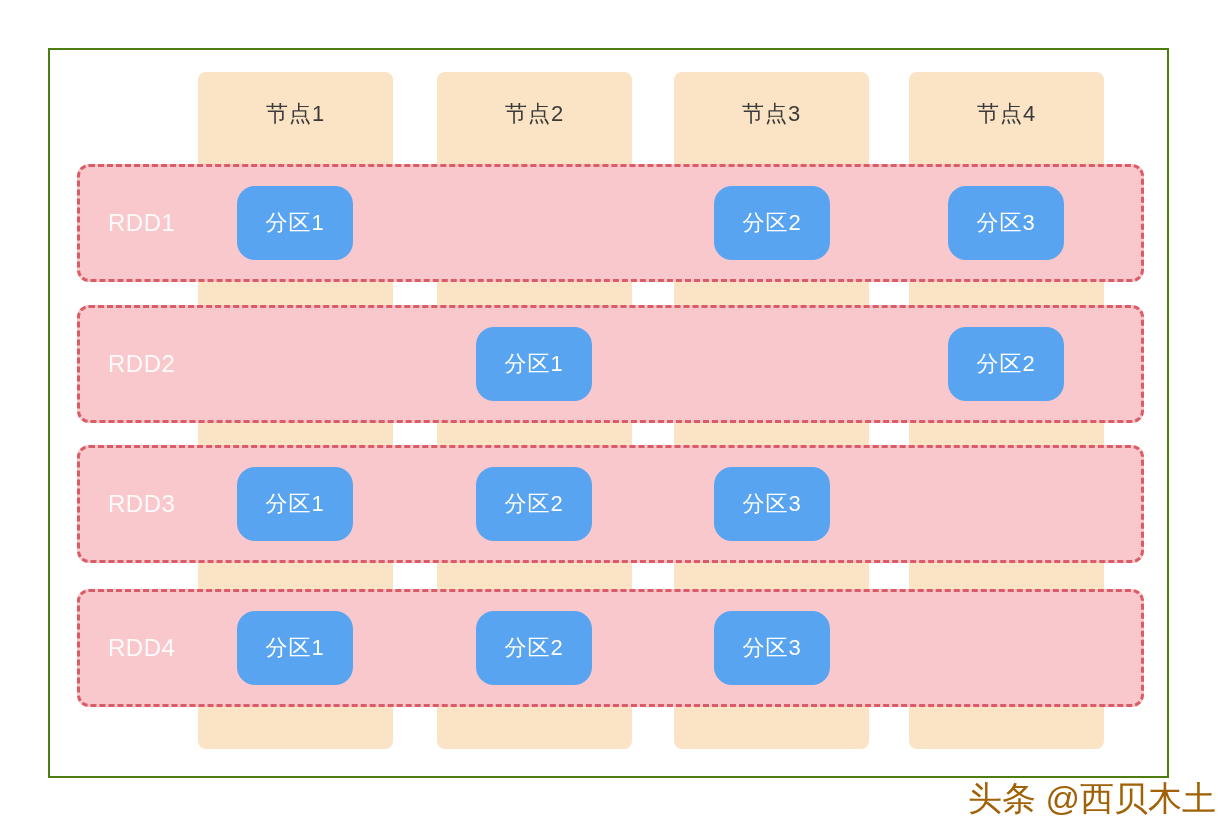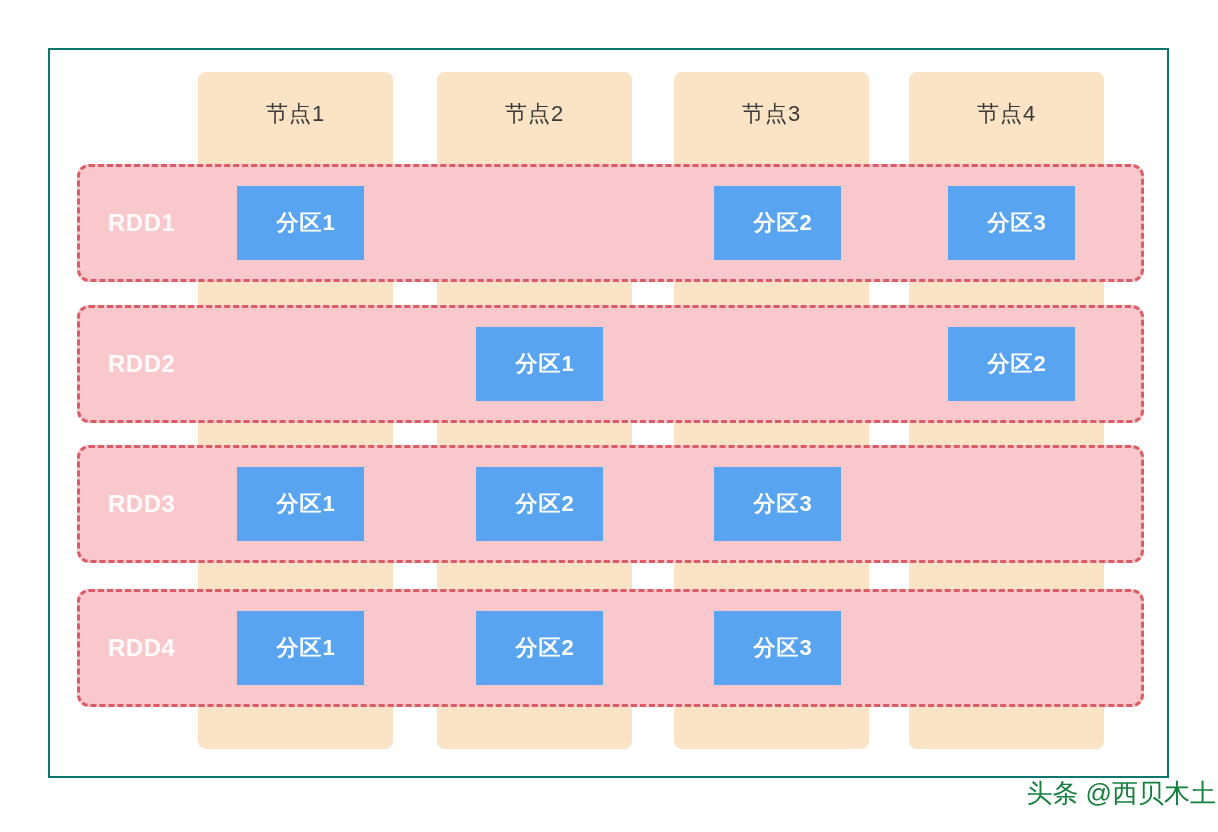--- a/index.html
+++ b/index.html
@@ -15,21 +15,21 @@
     background: #ffffff;
     overflow: hidden;
   }
   .card {
     position: absolute;
     left: 48px;
     top: 48px;
     width: 1121px;
     height: 730px;
     background: #ffffff;
-    border: 2px solid #0f766e;
+    border: 2px solid #4d7c0f;
     box-sizing: border-box;
   }
   
   .col {
     position: absolute;
     top: 22px;
     height: 677px;
     width: 195px;
     background: #fbe3c5;
     border-radius: 8px;
@@ -50,21 +50,20 @@
   .rdd-row {
     position: absolute;
     left: 27px;
     width: 1067px;
     height: 118px;
     background: #f8c8cc;
     border: 3px dashed #da5c66;
     border-radius: 12px;
     box-sizing: border-box;
     z-index: 2;
-    font-weight: bold;
   }
   .row-1 { top: 114px; }
   .row-2 { top: 255px; text-align: center; }
   .row-3 { top: 395px; }
   .row-4 { top: 539px; }
   .rdd-label {
     position: absolute;
     left: 28px;
     top: 0;
     height: 112px;
@@ -74,40 +73,39 @@
     color: rgba(255, 253, 253, 0.95);
     letter-spacing: 0.5px;
   }
   
   .part {
     position: absolute;
     top: 19px;
     width: 116px;
     height: 74px;
     background: #58a4f1;
-    border-radius: 0;
+    border-radius: 18px;
     display: flex;
     align-items: center;
     justify-content: center;
     font-size: 22px;
     color: #ffffff;
     letter-spacing: 1px;
-    padding-left: 11px;
   }
   .at-col-1 { left: 157px; }
   .at-col-2 { left: 396px; }
   .at-col-3 { left: 634px; }
   .at-col-4 { left: 868px; }
   
   .watermark {
     position: absolute;
     top: 776px;
     right: 2px;
-    font-size: 26px;
-    color: #15803d;
+    font-size: 34px;
+    color: #a16207;
     z-index: 10;
     text-shadow:
       -2px -2px 0 #ffffff,
        2px -2px 0 #ffffff,
       -2px  2px 0 #ffffff,
        2px  2px 0 #ffffff,
       -2px  0   0 #ffffff,
        2px  0   0 #ffffff,
        0   -2px 0 #ffffff,
        0    2px 0 #ffffff;

